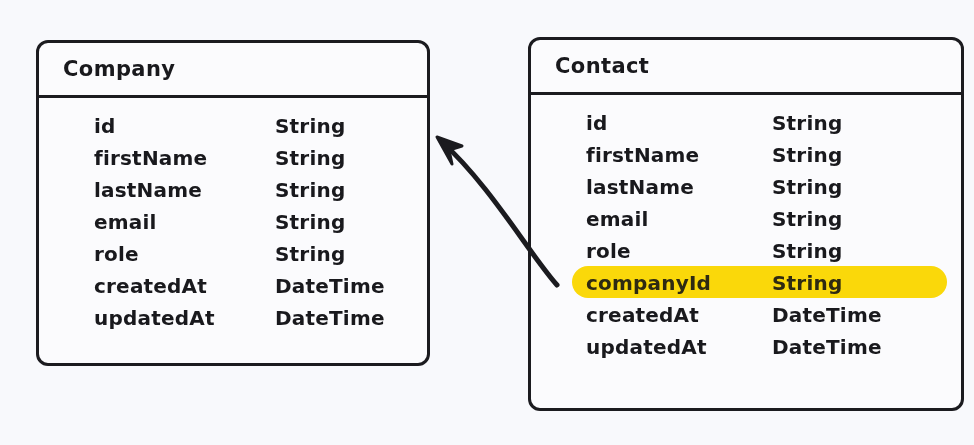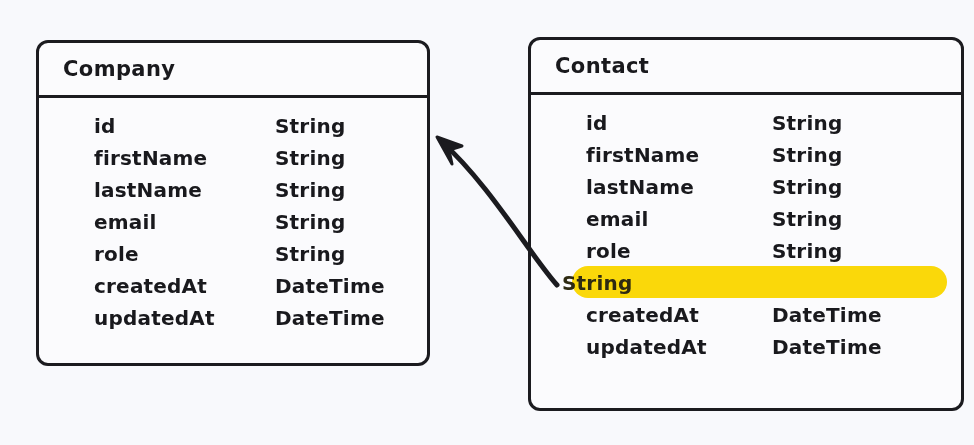--- a/index.html
+++ b/index.html
@@ -173,20 +173,21 @@
         <span class="field-name">email</span>
         <span class="field-type">String</span>
       </div>
       <div class="field-row">
         <span class="field-name">role</span>
         <span class="field-type">String</span>
       </div>
 
       <div class="field-row highlighted">
         <span class="hl-pill"></span>
+        <span class="field-name">companyId</span>
         <span class="field-type">String</span>
       </div>
 
       <div class="field-row">
         <span class="field-name">createdAt</span>
         <span class="field-type">DateTime</span>
       </div>
       <div class="field-row">
         <span class="field-name">updatedAt</span>
         <span class="field-type">DateTime</span>

